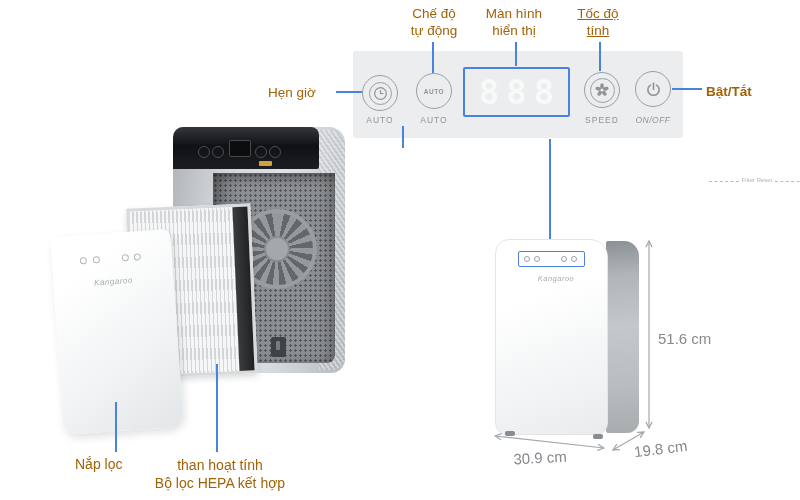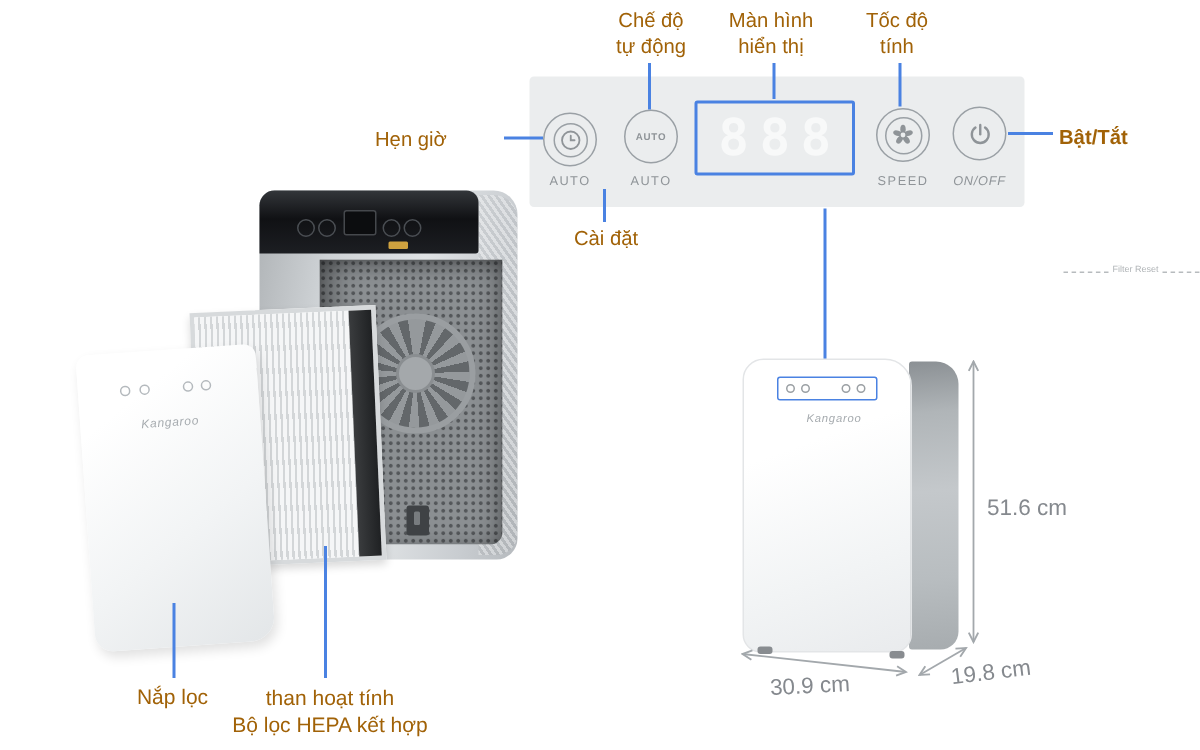--- a/index.html
+++ b/index.html
@@ -108,46 +108,45 @@
   <div class="btn-label" style="left:567px;top:115px;">SPEED</div>
 
   <div class="btn" style="left:635px;top:71px;width:36px;height:36px;">
     <svg width="17" height="17" viewBox="0 0 16 16">
       <path d="M8 2.2 L8 8" fill="none" stroke="#8f9498" stroke-width="1.5" stroke-linecap="round"></path>
       <path d="M5 3.8 a5.3 5.3 0 1 0 6 0" fill="none" stroke="#8f9498" stroke-width="1.5" stroke-linecap="round"></path>
     </svg>
   </div>
   <div class="btn-label" style="left:618px;top:115px;letter-spacing:.5px;font-style:italic;">ON/OFF</div>
 
-  <div class="co" style="left:250px;top:84px;width:84px;text-align:left;">Hẹn giờ</div>
+  <div class="co" style="left:250px;top:84px;width:84px;text-align:center;">Hẹn giờ</div>
   <div class="bl" style="left:336px;top:91px;width:26px;height:2px;"></div>
 
   <div class="co" style="left:392px;top:5px;width:84px;text-align:center;">
     <div>Chế độ</div>
     <div>tự động</div>
   </div>
   <div class="bl" style="left:432px;top:42px;width:2px;height:31px;"></div>
 
   <div class="co" style="left:470px;top:5px;width:88px;text-align:center;">
     <div>Màn hình</div>
     <div>hiển thị</div>
   </div>
   <div class="bl" style="left:515px;top:42px;width:2px;height:24px;"></div>
 
-  <div class="co" style="left:556px;top:5px;width:84px;text-align:center;">
+  <div class="co" style="left:556px;top:5px;width:84px;text-align:center;text-decoration:underline;">
     <div>Tốc độ</div>
     <div>tính</div>
   </div>
   <div class="bl" style="left:599px;top:42px;width:2px;height:29px;"></div>
 
   <div class="co" style="left:706px;top:83px;width:80px;font-weight:bold;">Bật/Tắt</div>
   <div class="bl" style="left:672px;top:88px;width:30px;height:2px;"></div>
 
   <div class="co" style="left:354px;top:150px;width:100px;text-align:center;">
-    <div>Cài đặt</div>
   </div>
   <div class="bl" style="left:402px;top:126px;width:2px;height:22px;"></div>
 
   <div class="bl" style="left:549px;top:139px;width:2px;height:113px;"></div>
 
   <div class="unit">
     <div class="unit-body"></div>
     <div class="unit-ridges"></div>
     <div class="unit-top">
       <div class="cutout" style="left:25px;top:19px;"></div>
@@ -172,21 +171,21 @@
 
   <div class="cover">
     <div class="mini-ic" style="left:28px;top:22px;"></div>
     <div class="mini-ic" style="left:41px;top:22px;"></div>
     <div class="mini-ic" style="left:70px;top:22px;"></div>
     <div class="mini-ic" style="left:82px;top:22px;"></div>
     <div class="brand" style="left:0;right:0;top:44px;font-size:8px;">Kangaroo</div>
   </div>
 
   <div class="bl" style="left:115px;top:402px;width:2px;height:50px;"></div>
-  <div class="co" style="left:75px;top:456px;width:80px;text-align:center;font-size:14px;">Nắp lọc</div>
+  <div class="co" style="left:75px;top:456px;width:80px;text-align:left;font-size:14px;">Nắp lọc</div>
 
   <div class="bl" style="left:216px;top:364px;width:2px;height:88px;"></div>
   <div class="co" style="left:148px;top:456px;width:144px;text-align:center;font-size:14px;line-height:18px;">
     <div>than hoạt tính</div>
     <div>Bộ lọc HEPA kết hợp</div>
   </div>
 
   <div class="prod-side"></div>
   <div class="prod-front"></div>
   <div class="foot" style="left:505px;top:431px;"></div>

